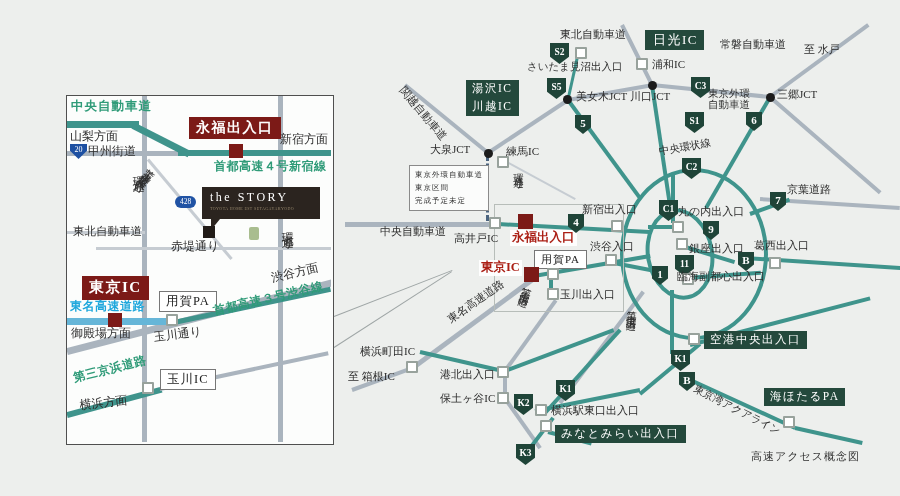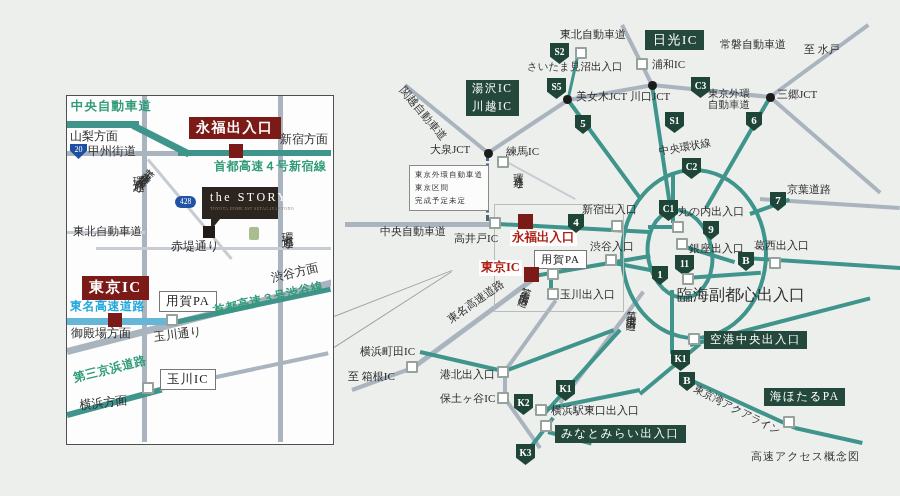--- a/index.html
+++ b/index.html
@@ -33,21 +33,21 @@
   .boval{background:#2053a4;color:#fff;width:21px;height:12px;border-radius:6px;font-size:7.5px;
     display:flex;align-items:center;justify-content:center;}
   .sq{width:12px;height:12px;background:#fff;border:2px solid #98a29c;box-sizing:border-box;border-radius:1px;}
   .dot{width:9px;height:9px;background:#1c1c1c;border-radius:50%;}
   .rsq{width:14px;height:14px;background:#7c1a17;}
   .rsq2{width:15px;height:15px;background:#7c1a17;}
   .bsq{width:12px;height:12px;background:#221c18;}
   .park{width:10px;height:13px;background:#a9bd8f;border-radius:2px;}
   .note{font-size:7.5px;background:#fbfcfb;border:1px solid #8a8a8a;color:#333;padding:3px 5px;
     line-height:1.7;white-space:pre-line;letter-spacing:1px;}
-  .logo{width:76px;height:32px;background:#2b241f;color:#fff;padding:4px 0 0 8px;box-sizing:border-box;}
+  .logo{width:118px;height:32px;background:#2b241f;color:#fff;padding:4px 0 0 8px;box-sizing:border-box;}
   .logo .lt{font-size:12px;letter-spacing:2.5px;}
   .logo .lsub{font-size:4px;color:#96866b;letter-spacing:.4px;margin-top:2px;}
   .logo:after{content:"";position:absolute;left:9px;top:100%;width:0;height:0;
     border-top:11px solid #2b241f;border-right:9px solid transparent;}
   .caption{position:absolute;left:751px;top:449px;font-size:11px;letter-spacing:1px;color:#333;}
 </style>
 </head>
 <body>
 
 <div id="stage">
@@ -167,21 +167,21 @@
       <div class="it tx" style="left: 576px; top: 90px; font-size: 11px;">美女木JCT</div>
       <div class="it dot" style="left: 648px; top: 81px;"></div>
       <div class="it tx" style="left: 630px; top: 90px; font-size: 11px;">川口JCT</div>
       <div class="it dot" style="left: 766px; top: 93px;"></div>
       <div class="it tx" style="left: 777px; top: 88px; font-size: 11px;">三郷JCT</div>
       <div class="it badge" style="left: 547px; top: 78px;">S5</div>
       <div class="it gbox" style="left: 466px; top: 80px; font-size: 11.5px;">湯沢IC</div>
       <div class="it gbox" style="left: 466px; top: 98px; font-size: 11.5px;">川越IC</div>
       <div class="it tx" style="left: 407px; top: 84px; font-size: 11px; transform: rotate(50deg);">関越自動車道</div>
       <div class="it badge1" style="left: 575px; top: 115px;">5</div>
-      <div class="it badge" style="left: 665px; top: 112px;">S1</div>
+      <div class="it badge" style="left: 685px; top: 112px;">S1</div>
       <div class="it badge1" style="left: 746px; top: 112px;">6</div>
       <div class="it dot" style="left: 484px; top: 149px;"></div>
       <div class="it tx" style="left: 430px; top: 143px; font-size: 11px;">大泉JCT</div>
       <div class="it sq" style="left: 497px; top: 156px;"></div>
       <div class="it tx" style="left: 506px; top: 145px; font-size: 11px;">練馬IC</div>
       <div class="it note" style="left: 409px; top: 165px;">東京外環自動車道
 東京区間
 完成予定未定</div>
       <div class="it vt" style="left: 512px; top: 165px; font-size: 10.5px;">環八通り</div>
       <div class="it badge" style="left: 682px; top: 158px;">C2</div>
@@ -209,21 +209,21 @@
       <div class="it tx" style="left: 590px; top: 240px; font-size: 11px;">渋谷入口</div>
       <div class="it wbox" style="left: 534px; top: 250px; font-size: 11px;">用賀PA</div>
       <div class="it redlb" style="left: 479px; top: 260px; font-size: 12.5px;">東京IC</div>
       <div class="it rsq2" style="left: 524px; top: 267px;"></div>
       <div class="it sq" style="left: 547px; top: 268px;"></div>
       <div class="it sq" style="left: 547px; top: 288px;"></div>
       <div class="it tx" style="left: 560px; top: 288px; font-size: 11px;">玉川出入口</div>
       <div class="it badge" style="left: 675px; top: 255px;">11</div>
       <div class="it badge1" style="left: 652px; top: 266px;">1</div>
       <div class="it sq" style="left: 682px; top: 273px;"></div>
-      <div class="it tx" style="left: 677px; top: 286px; font-size: 16px;">臨海副都心出入口</div>
+      <div class="it tx" style="left: 677px; top: 270px; font-size: 11px;">臨海副都心出入口</div>
       <div class="it tx" style="left: 445px; top: 315px; font-size: 11px; transform: rotate(-35deg);">東名高速道路</div>
       <div class="it vt" style="left: 626px; top: 302px; font-size: 10.5px; transform: rotate(4deg);">第二京浜国道</div>
       <div class="it vt" style="left: 524px; top: 278px; font-size: 10.5px; transform: rotate(18deg);">第三京浜国道</div>
       <div class="it sq" style="left: 406px; top: 361px;"></div>
       <div class="it tx" style="left: 360px; top: 345px; font-size: 11px;">横浜町田IC</div>
       <div class="it tx" style="left: 348px; top: 370px; font-size: 11px;">至 箱根IC</div>
       <div class="it sq" style="left: 497px; top: 366px;"></div>
       <div class="it tx" style="left: 440px; top: 368px; font-size: 11px;">港北出入口</div>
       <div class="it sq" style="left: 497px; top: 392px;"></div>
       <div class="it tx" style="left: 440px; top: 392px; font-size: 11px;">保土ヶ谷IC</div>

